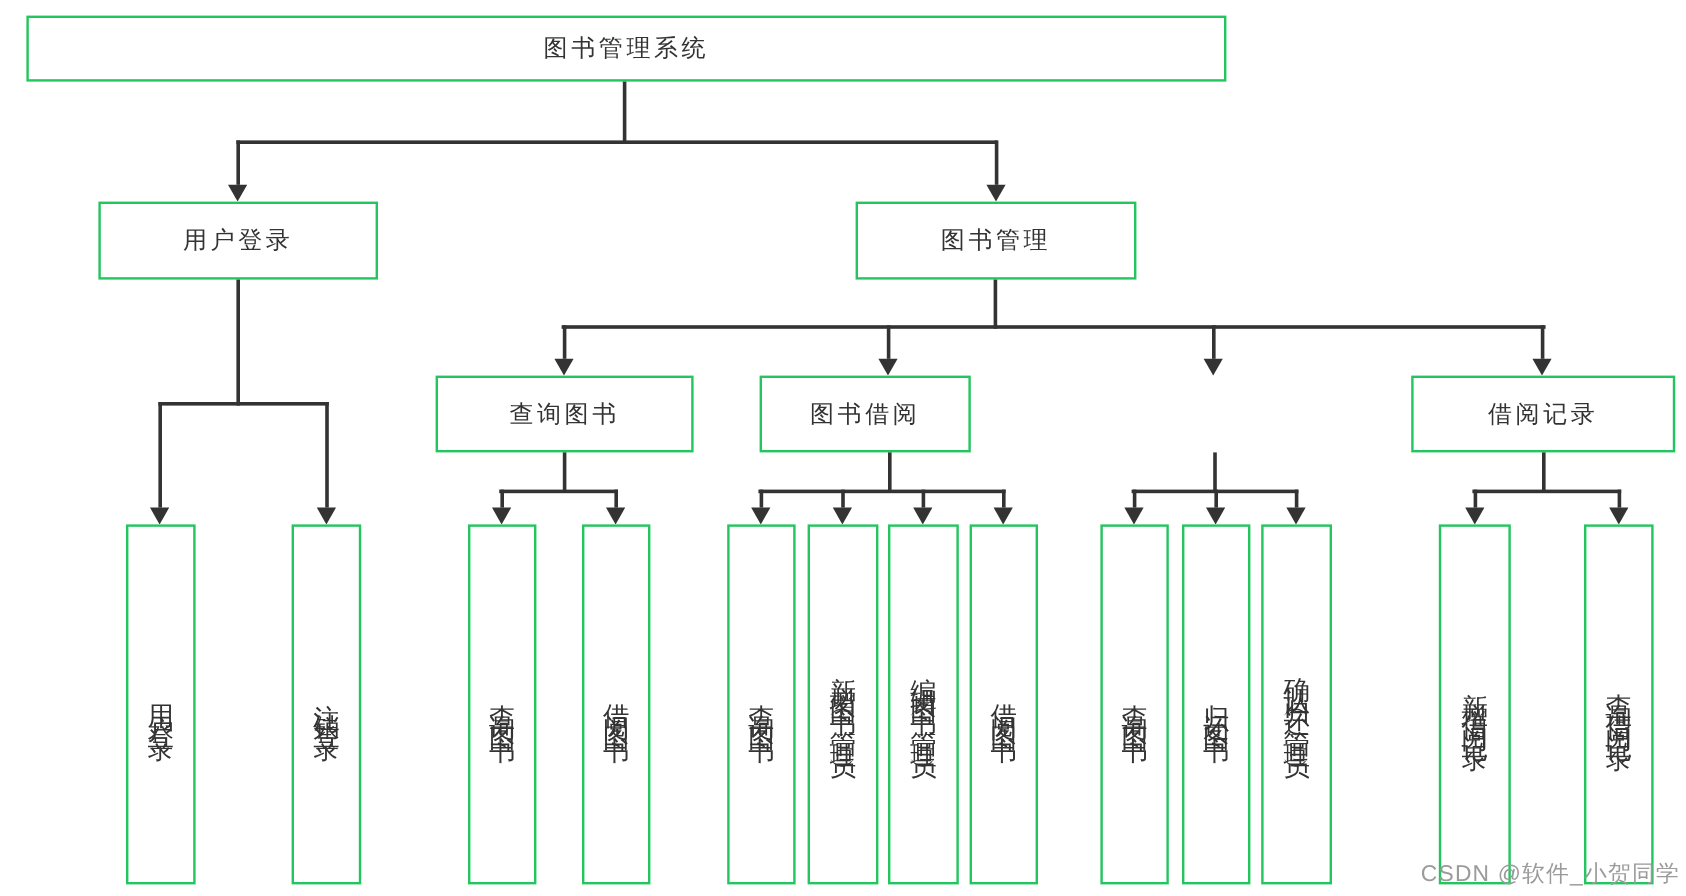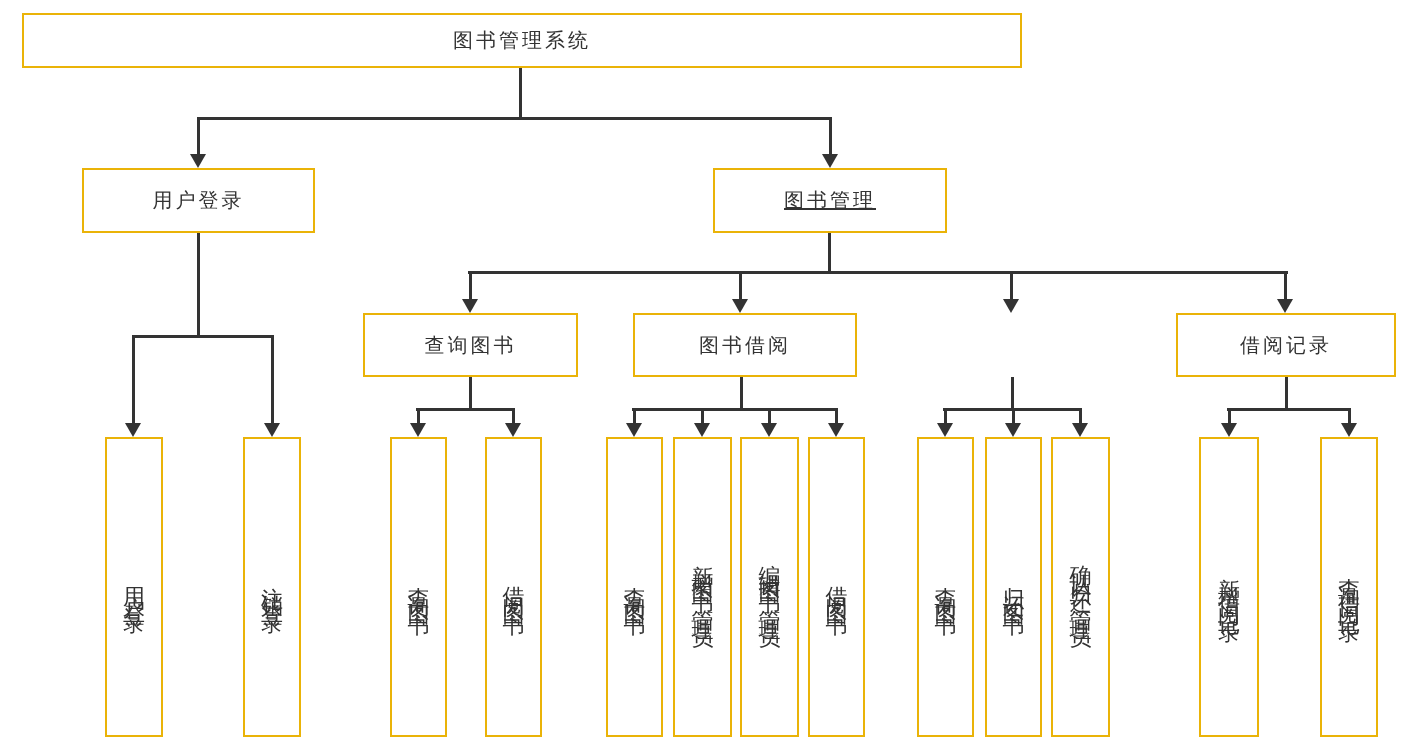--- a/index.html
+++ b/index.html
@@ -8,21 +8,21 @@
     width: 1405px;
     height: 747px;
     background: #ffffff;
     font-family: "Liberation Sans", sans-serif;
     color: #333333;
     overflow: hidden;
   }
   .box {
     position: absolute;
     box-sizing: border-box;
-    border: 2px solid #eab308;
+    border: 2px solid #22c55e;
     background: #ffffff;
     display: flex;
     align-items: center;
     justify-content: center;
   }
   .box .lbl {
     font-size: 20px;
     letter-spacing: 3px;
     white-space: nowrap;
     color: #333333;
@@ -75,40 +75,40 @@
   </div>
 
   <div class="line" style="left:519px; top:68px; width:3px; height:52px;"></div>
   <div class="line" style="left:197px; top:117px; width:634px; height:3px;"></div>
   <div class="arrow" style="left:197px; top:117px; height:37px;"></div>
   <div class="arrow" style="left:829px; top:117px; height:37px;"></div>
 
   <div class="box" style="left:82px; top:168px; width:233px; height:65px;">
     <span class="lbl">用户登录</span>
   </div>
-  <div class="box" style="left:713px; top:168px; width:234px; height:65px;text-decoration:underline;">
+  <div class="box" style="left:713px; top:168px; width:234px; height:65px;">
     <span class="lbl">图书管理</span>
   </div>
 
   <div class="line" style="left:197px; top:233px; width:3px; height:105px;"></div>
   <div class="line" style="left:132px; top:335px; width:142px; height:3px;"></div>
   <div class="arrow" style="left:132px; top:335px; height:88px;"></div>
   <div class="arrow" style="left:271px; top:335px; height:88px;"></div>
 
   <div class="line" style="left:828px; top:233px; width:3px; height:41px;"></div>
   <div class="line" style="left:468px; top:271px; width:820px; height:3px;"></div>
   <div class="arrow" style="left:469px; top:271px; height:28px;"></div>
   <div class="arrow" style="left:739px; top:271px; height:28px;"></div>
   <div class="arrow" style="left:1010px; top:271px; height:28px;"></div>
   <div class="arrow" style="left:1284px; top:271px; height:28px;"></div>
 
   <div class="box" style="left:363px; top:313px; width:215px; height:64px;">
     <span class="lbl">查询图书</span>
   </div>
-  <div class="box" style="left:633px; top:313px; width:224px; height:64px;">
+  <div class="box" style="left:633px; top:313px; width:176px; height:64px;">
     <span class="lbl">图书借阅</span>
   </div>
   <div class="box" style="left:1176px; top:313px; width:220px; height:64px;">
     <span class="lbl">借阅记录</span>
   </div>
 
   <div class="line" style="left:469px; top:377px; width:3px; height:33px;"></div>
   <div class="line" style="left:416px; top:408px; width:99px; height:3px;"></div>
   <div class="arrow" style="left:417px; top:408px; height:15px;"></div>
   <div class="arrow" style="left:512px; top:408px; height:15px;"></div>
@@ -168,14 +168,15 @@
     <span class="lbl">确认归还（管理员）</span>
   </div>
 
   <div class="box leaf" style="left:1199px; top:437px; width:60px; height:300px;">
     <span class="lbl">新增借阅记录</span>
   </div>
   <div class="box leaf" style="left:1320px; top:437px; width:58px; height:300px;">
     <span class="lbl">查询借阅记录</span>
   </div>
 
+  <div class="watermark">CSDN @软件_小贺同学</div>
 
 </div>
 
 </body></html>

